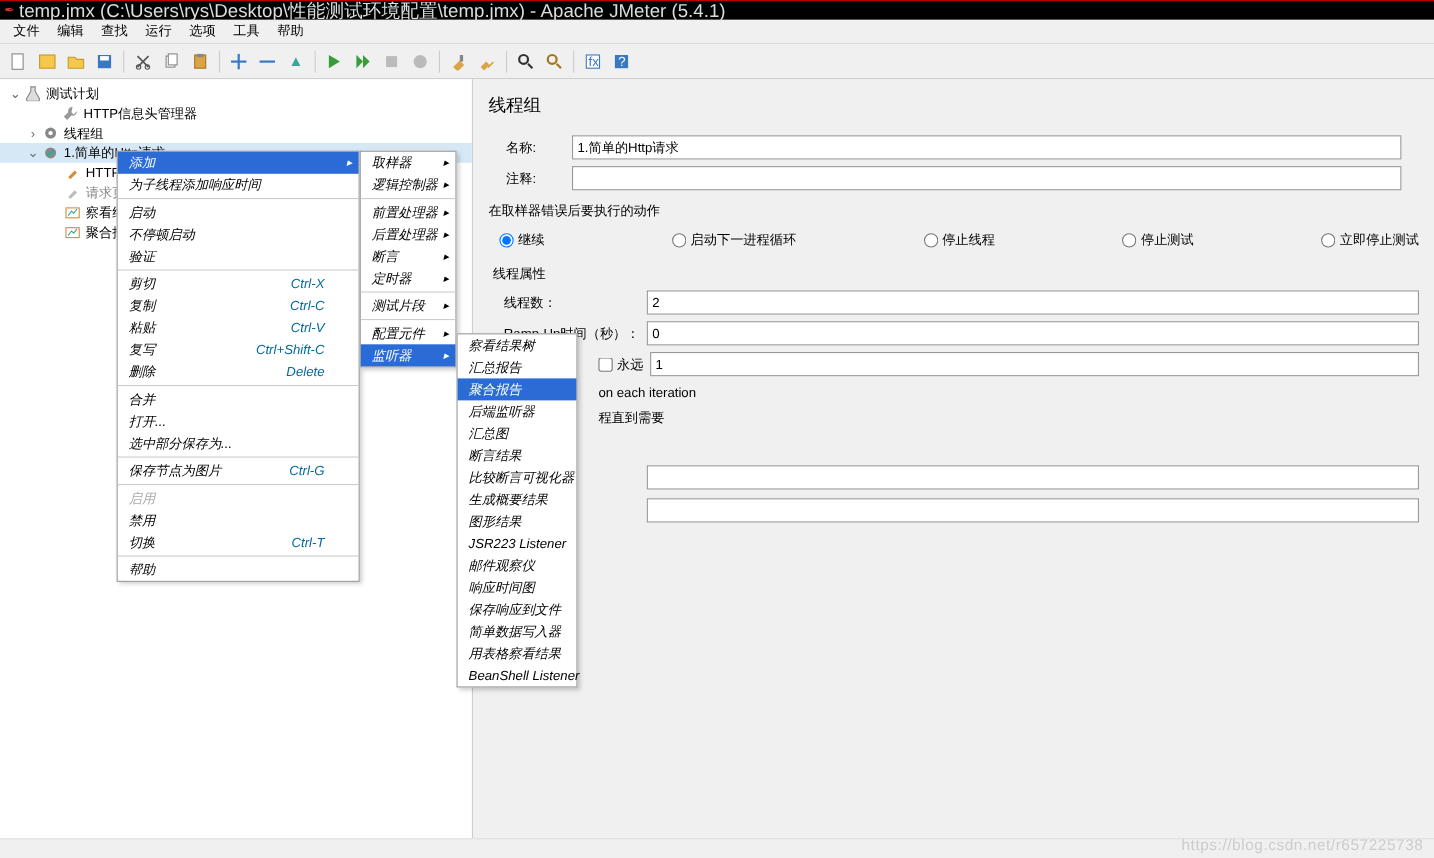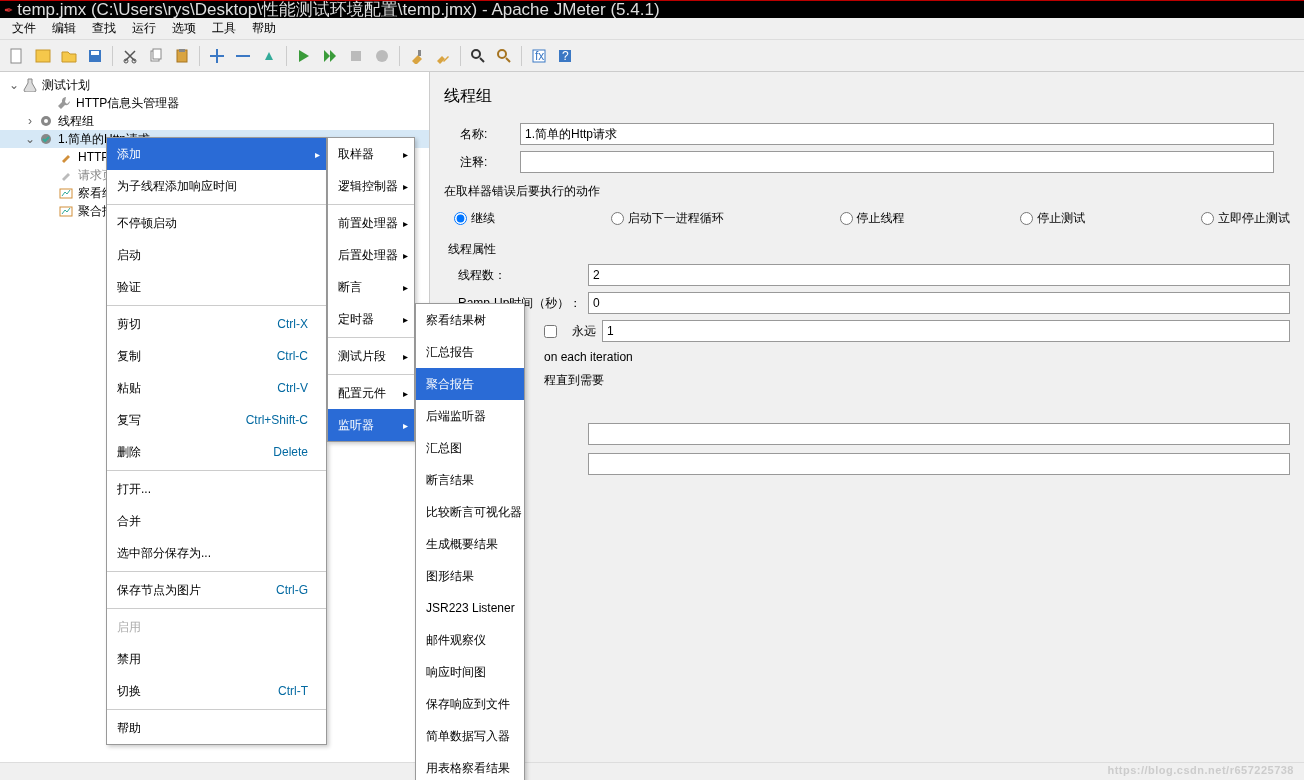--- a/index.html
+++ b/index.html
@@ -37,28 +37,28 @@
 .num-row { display: flex; align-items: center; margin: 6px 0; }
 .num-row .nlbl { width: 130px; }
 .num-row input { flex: 1; height: 22px; border: 1px solid #999; background: #fff; padding: 0 4px; }
 .loop-row { display: flex; align-items: center; margin: 6px 0; }
 .loop-row input[type=text] { flex: 1; height: 22px; border: 1px solid #999; background: #fff; padding: 0 4px; margin-left: 6px; }
 .plain-label { margin: 8px 0 4px 0; }
 .readonly-box { height: 22px; border: 1px solid #999; background: #fff; }
 
 
 .ctx { position: absolute; background: #fff; border: 1px solid #999; box-shadow: 2px 2px 4px rgba(0,0,0,.2); z-index: 100; }
-.ctx .row { display: flex; align-items: center; height: 32px; padding: 0 18px 0 10px; cursor: default; white-space: nowrap; position: relative; }
+.ctx .row { display: flex; align-items: center; height: 20px; padding: 0 31px 0 10px; cursor: default; white-space: nowrap; position: relative; font-style: italic; }
 .ctx .row.selected { background: #2a6bd6; color: #fff; }
 .ctx .row .key { margin-left: auto; padding-left: 30px; color: #0369a1; }
 .ctx .row .arrow { position: absolute; right: 6px; font-size: 10px; }
 .ctx .divider { height: 1px; background: #ccc; margin: 2px 0; }
 .ctx .row.disabled { color: #aaa; }
 
-.watermark { position: absolute; right: 10px; bottom: 4px; color: #ccc; font-size: 11px; letter-spacing: .5px; font-weight: bold; }
+.watermark { position: absolute; right: 10px; bottom: 4px; color: #ccc; font-size: 14px; letter-spacing: .5px; }
 .footer { height: 18px; background: #f0f0f0; border-top: 1px solid #ddd; }
 
 
 .sv-folder { fill:#f5c84b; stroke:#c7972b; }
 .sv-wrench { fill:#999; }
 .sv-gear { fill:#888; }
 .sv-check { fill:#3a9; }
 .sv-pencil { fill:#d18f3a; }
 .sv-blue { fill:#3b78c4; }
 .sv-green { fill:#3a9b3a; }
@@ -319,21 +319,21 @@
     <div class="indented">
       <div class="num-row">
         <span class="nlbl">线程数：</span>
         <input type="text" value="2" style="">
       </div>
       <div class="num-row">
         <span class="nlbl">Ramp-Up时间（秒）：</span>
         <input type="text" value="0" style="">
       </div>
       <div class="loop-row">
-        <label style="display:flex;align-items:center;gap:15px;margin-left:86px">
+        <label style="display:flex;align-items:center;gap:4px;margin-left:86px">
           <input type="checkbox" style="">
           <span>永远</span>
         </label>
         <input type="text" value="1" style="">
       </div>
       <div class="plain-label" style="margin-left:86px">on each iteration</div>
       <div class="plain-label" style="margin-left:86px">程直到需要</div>
       <div style="height:30px"></div>
       <div class="readonly-box" style="margin-left:130px"></div>
       <div style="height:8px"></div>
@@ -347,24 +347,24 @@
 <div class="ctx" style="left:106px; top:137px; width:221px">
   <div class="row selected">
       <span>添加</span>
       <span class="arrow">▸</span>
     </div>
   <div class="row">
       <span>为子线程添加响应时间</span>
     </div>
   <div class="divider"></div>
   <div class="row">
+      <span>启动</span>
+    </div>
+  <div class="row">
       <span>不停顿启动</span>
-    </div>
-  <div class="row">
-      <span>启动</span>
     </div>
   <div class="row">
       <span>验证</span>
     </div>
   <div class="divider"></div>
   <div class="row">
       <span>剪切</span>
       <span class="key">Ctrl-X</span>
     </div>
   <div class="row">
@@ -378,24 +378,24 @@
   <div class="row">
       <span>复写</span>
       <span class="key">Ctrl+Shift-C</span>
     </div>
   <div class="row">
       <span>删除</span>
       <span class="key">Delete</span>
     </div>
   <div class="divider"></div>
   <div class="row">
+      <span>合并</span>
+    </div>
+  <div class="row">
       <span>打开...</span>
-    </div>
-  <div class="row">
-      <span>合并</span>
     </div>
   <div class="row">
       <span>选中部分保存为...</span>
     </div>
   <div class="divider"></div>
   <div class="row">
       <span>保存节点为图片</span>
       <span class="key">Ctrl-G</span>
     </div>
   <div class="divider"></div>

